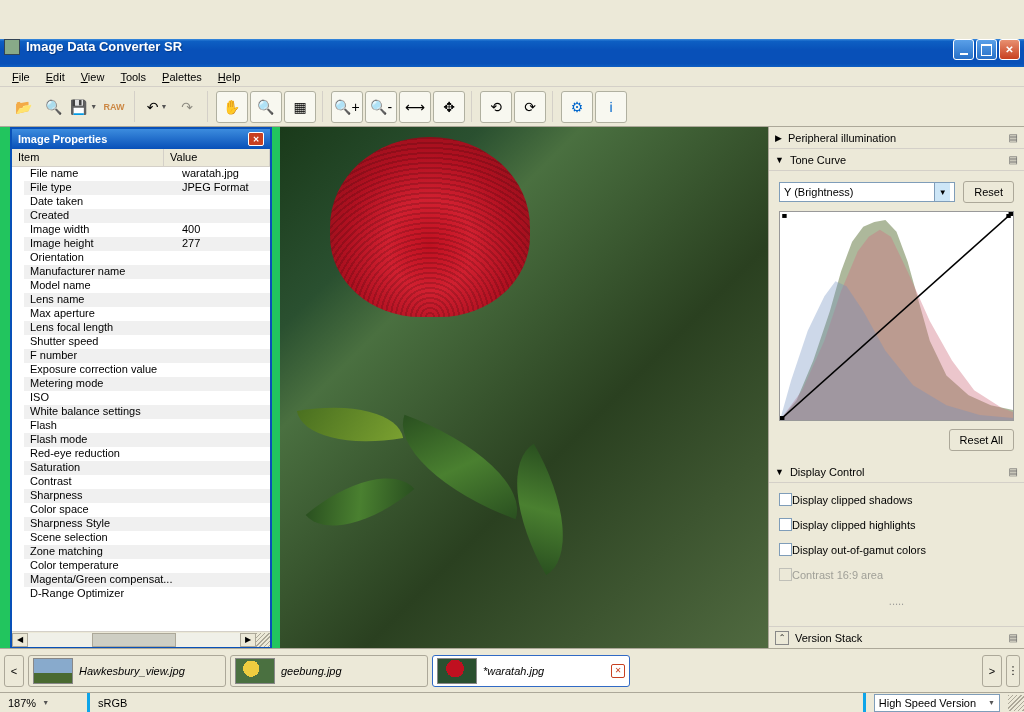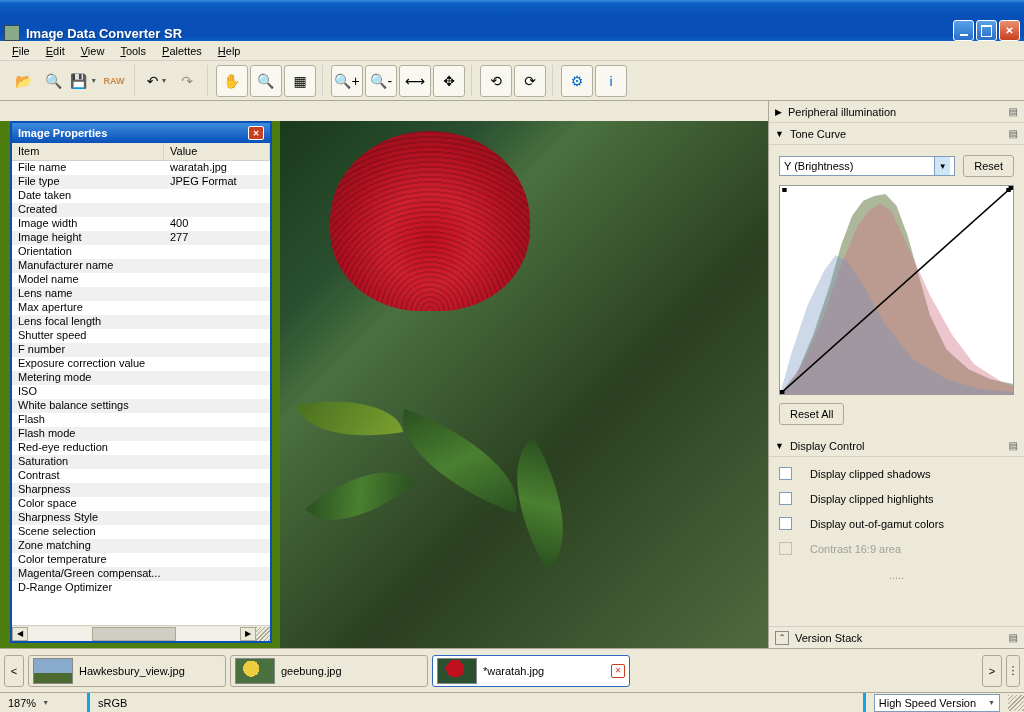--- a/index.html
+++ b/index.html
@@ -1,54 +1,54 @@
 <!DOCTYPE html>
 <html><head>
 <meta charset="utf-8">
 <style>
 * { margin: 0; padding: 0; box-sizing: border-box; font-family: Tahoma, sans-serif; font-size: 11px; }
 body { background: #ece9d8; overflow: hidden; }
 .window { width: 1024px; height: 712px; background: #ece9d8; display: flex; flex-direction: column; }
-.titlebar { height: 41px; background: linear-gradient(to bottom, #3c8cde 0%, #0d5fc3 8%, #0850b8 40%, #0850b8 88%, #0d5fc3 100%); display: flex; align-items: flex-end; padding: 0 4px; color: white; }
+.titlebar { height: 28px; background: linear-gradient(to bottom, #3c8cde 0%, #0d5fc3 8%, #0850b8 40%, #0850b8 88%, #0d5fc3 100%); display: flex; align-items: flex-start; padding: 0 4px; color: white; margin-top: 39px; }
 .titlebar-icon { width: 16px; height: 16px; background: #8a8; margin-right: 6px; border: 1px solid #345; }
 .titlebar-text { font-weight: bold; font-size: 13px; flex: 1; text-shadow: 1px 1px 1px rgba(0,0,0,0.3); }
 .titlebar-buttons { display: flex; gap: 2px; }
 .titlebar-btn { width: 21px; height: 21px; border: 1px solid #fff; border-radius: 3px; display: flex; align-items: center; justify-content: center; cursor: pointer; }
 .tb-min, .tb-max { background: linear-gradient(to bottom, #5aa0e8, #2870c8); }
 .tb-close { background: linear-gradient(to bottom, #e89070, #c84020); }
 .tb-min::after { content: ""; width: 8px; height: 2px; background: white; margin-top: 8px; }
 .tb-max::after { content: ""; width: 9px; height: 9px; border: 1px solid white; border-top-width: 2px; }
 .tb-close::after { content: "✕"; color: white; font-weight: bold; font-size: 10px; }
 .menubar { height: 20px; background: #ece9d8; display: flex; align-items: center; padding: 0 4px; border-bottom: 1px solid #d4d0c8; }
 .menu-item { padding: 2px 8px; cursor: pointer; }
 .menu-item span { text-decoration: underline; }
 .toolbar { height: 40px; background: #ece9d8; display: flex; align-items: center; padding: 4px; gap: 2px; border-bottom: 1px solid #aca899; }
 .tool-group { display: flex; gap: 2px; padding: 0 6px; border-right: 1px solid #d4d0c8; height: 100%; align-items: center; }
 .tool-group:last-child { border-right: none; }
 .tool-btn { width: 28px; height: 28px; background: #ece9d8; border: 1px solid transparent; border-radius: 3px; display: flex; align-items: center; justify-content: center; cursor: pointer; font-size: 14px; }
 .tool-btn.box { border: 1px solid #b0b0a0; background: #f8f8f0; width: 32px; height: 32px; }
 .dropdown-arrow { font-size: 7px; margin-left: 2px; color: #555; }
 .main-area { flex: 1; display: flex; overflow: hidden; }
-.canvas-area { flex: 1; background: #4d7c0f; position: relative; overflow: hidden; margin-top: 20px; }
+.canvas-area { flex: 1; background: #22c55e; position: relative; overflow: hidden; }
 .image-view { position: absolute; left: 280px; top: 0; right: 0; bottom: 0; background: linear-gradient(135deg, #1a3a1a 0%, #2a5030 20%, #4a7040 30%, #2a4020 60%, #506a40 100%); display: flex; align-items: center; justify-content: center; }
 .flower { position: absolute; width: 280px; height: 260px; top: 10px; left: 50px; }
 .flower-head { width: 200px; height: 180px; background: radial-gradient(ellipse at 50% 60%, #c01020 0%, #d02030 30%, #b01020 60%, #801018 100%); border-radius: 50% 50% 45% 45%; position: relative; overflow: hidden; }
 .flower-head::before { content: ""; position: absolute; inset: 0; background: repeating-radial-gradient(circle at 50% 100%, transparent 0, transparent 3px, rgba(0,0,0,0.15) 3px, rgba(0,0,0,0.15) 5px); }
 .leaf { position: absolute; background: linear-gradient(135deg, #2a5020, #4a8030, #2a5020); border-radius: 0 100% 0 100%; }
 .l1 { width: 140px; height: 60px; bottom: -100px; left: 60px; transform: rotate(20deg); }
 .l2 { width: 100px; height: 50px; bottom: -130px; left: -20px; transform: rotate(-40deg); }
 .l3 { width: 120px; height: 55px; bottom: -140px; left: 150px; transform: rotate(60deg); }
 .l4 { width: 100px; height: 45px; bottom: -50px; left: -30px; transform: rotate(-10deg); background: linear-gradient(135deg, #4a7020, #7aa030); }
 .properties-panel { position: absolute; left: 10px; top: 0; width: 262px; height: 522px; background: #ece9d8; border: 2px solid #0850b8; z-index: 10; display: flex; flex-direction: column; }
 .prop-title { height: 20px; background: linear-gradient(to bottom, #3c8cde, #0850b8); color: white; font-weight: bold; padding: 2px 6px; display: flex; align-items: center; }
 .prop-title-text { flex: 1; }
 .prop-close { width: 16px; height: 14px; background: #c84020; border: 1px solid white; border-radius: 2px; display: flex; align-items: center; justify-content: center; color: white; font-size: 8px; cursor: pointer; }
 .prop-header { display: flex; height: 18px; background: #ece9d8; border-bottom: 1px solid #d4d0c8; }
 .prop-header > div { padding: 2px 6px; border-right: 1px solid #d4d0c8; background: #ece9d8; }
-.prop-body { flex: 1; overflow-y: auto; overflow-x: hidden; background: white; }
+.prop-body { flex: 1; overflow-y: auto; overflow-x: hidden; background: white; padding-left: 12px; }
 .prop-row { display: flex; height: 14px; }
 .prop-row:nth-child(even) { background: #f0f0f0; }
 .prop-row > div { padding: 0 6px; white-space: nowrap; overflow: hidden; }
 .prop-row > div:first-child { width: 152px; }
 .prop-scroll-h { height: 16px; background: #ece9d8; display: flex; align-items: center; border-top: 1px solid #d4d0c8; }
 .scroll-btn { width: 16px; height: 14px; background: #ece9d8; border: 1px solid #aca899; display: flex; align-items: center; justify-content: center; font-size: 8px; cursor: pointer; }
 .scroll-track { flex: 1; height: 14px; background: #f0f0e8; position: relative; }
 .scroll-thumb { position: absolute; height: 100%; background: #cecec3; border: 1px solid #aca899; }
 .resize-grip { width: 14px; height: 14px; background: repeating-linear-gradient(135deg, #aca899, #aca899 1px, transparent 1px, transparent 3px); }
 .right-panels { width: 256px; background: #ece9d8; border-left: 1px solid #aca899; display: flex; flex-direction: column; overflow-y: auto; }
@@ -56,34 +56,34 @@
 .panel-arrow { margin-right: 6px; font-size: 9px; }
 .panel-title { flex: 1; }
 .panel-menu { font-size: 10px; color: #666; cursor: pointer; }
 .panel-body { padding: 10px; }
 .tone-controls { display: flex; gap: 8px; margin-bottom: 8px; align-items: center; }
 .tone-select { flex: 1; height: 20px; border: 1px solid #7f9db9; background: white; padding: 0 4px; display: flex; align-items: center; }
 .tone-select-arrow { width: 16px; height: 18px; background: #cde6f7; border-left: 1px solid #7f9db9; display: flex; align-items: center; justify-content: center; font-size: 8px; }
 .btn { height: 22px; padding: 0 10px; background: #ece9d8; border: 1px solid #aca899; border-radius: 3px; cursor: pointer; display: flex; align-items: center; }
 .histogram { width: 100%; height: 210px; border: 1px solid #999; background: white; position: relative; margin-bottom: 8px; }
 .hist-svg { width: 100%; height: 100%; }
-.reset-all-row { display: flex; }
-.checkbox-row { display: flex; align-items: center; gap: 18px; margin-bottom: 12px; }
+.reset-all-row { display: flex; justify-content: flex-end; }
+.checkbox-row { display: flex; align-items: center; gap: 0; margin-bottom: 12px; }
 .checkbox { width: 13px; height: 13px; border: 1px solid #7f9db9; background: white; cursor: pointer; }
 .checkbox.disabled { background: #ece9d8; border-color: #c0c0b8; }
 .cb-label.disabled { color: #a0a098; }
 .thumbnail-bar { height: 44px; background: #ece9d8; border-top: 1px solid #aca899; display: flex; align-items: center; padding: 4px; gap: 4px; }
 .thumb-nav { width: 20px; height: 32px; background: #ece9d8; border: 1px solid #aca899; display: flex; align-items: center; justify-content: center; cursor: pointer; border-radius: 3px; }
 .thumb-item { width: 198px; height: 32px; background: #ece9d8; border: 1px solid #aca899; border-radius: 3px; display: flex; align-items: center; padding: 2px 4px; gap: 6px; cursor: pointer; }
 .thumb-item.active { background: #fff; border-color: #316ac5; }
 .thumb-img { width: 40px; height: 26px; background: #4a7040; border: 1px solid #888; }
 .thumb-img.t1 { background: linear-gradient(to bottom, #88aacc 60%, #4a6a30 60%); }
 .thumb-img.t2 { background: radial-gradient(circle at 40% 40%, #eecc40 30%, #4a7040 30%); }
 .thumb-img.t3 { background: radial-gradient(circle at 45% 40%, #c01020 35%, #2a5030 35%); }
-.thumb-name { flex: 1; white-space: nowrap; overflow: hidden; }
+.thumb-name { flex: 1; white-space: nowrap; overflow: hidden; font-style: italic; }
 .thumb-close { width: 14px; height: 14px; border: 1px solid #c84020; color: #c84020; border-radius: 2px; display: flex; align-items: center; justify-content: center; font-size: 8px; cursor: pointer; }
 .statusbar { height: 20px; background: #ece9d8; border-top: 1px solid #aca899; display: flex; align-items: center; }
 .status-cell { height: 100%; border-right: 3px solid #0ea5e9; padding: 0 8px; display: flex; align-items: center; gap: 4px; }
 .status-select { border: 1px solid #7f9db9; background: white; height: 18px; padding: 0 4px; display: flex; align-items: center; }
 .version-stack { height: 22px; background: #ece9d8; border-top: 1px solid #d4d0c8; display: flex; align-items: center; padding: 0 6px; }
 .vs-icon { width: 14px; height: 14px; border: 1px solid #888; margin-right: 6px; display: flex; align-items: center; justify-content: center; font-size: 8px; }
 .dots { text-align: center; color: #888; padding: 4px; }
 </style>
 </head>
 <body>

